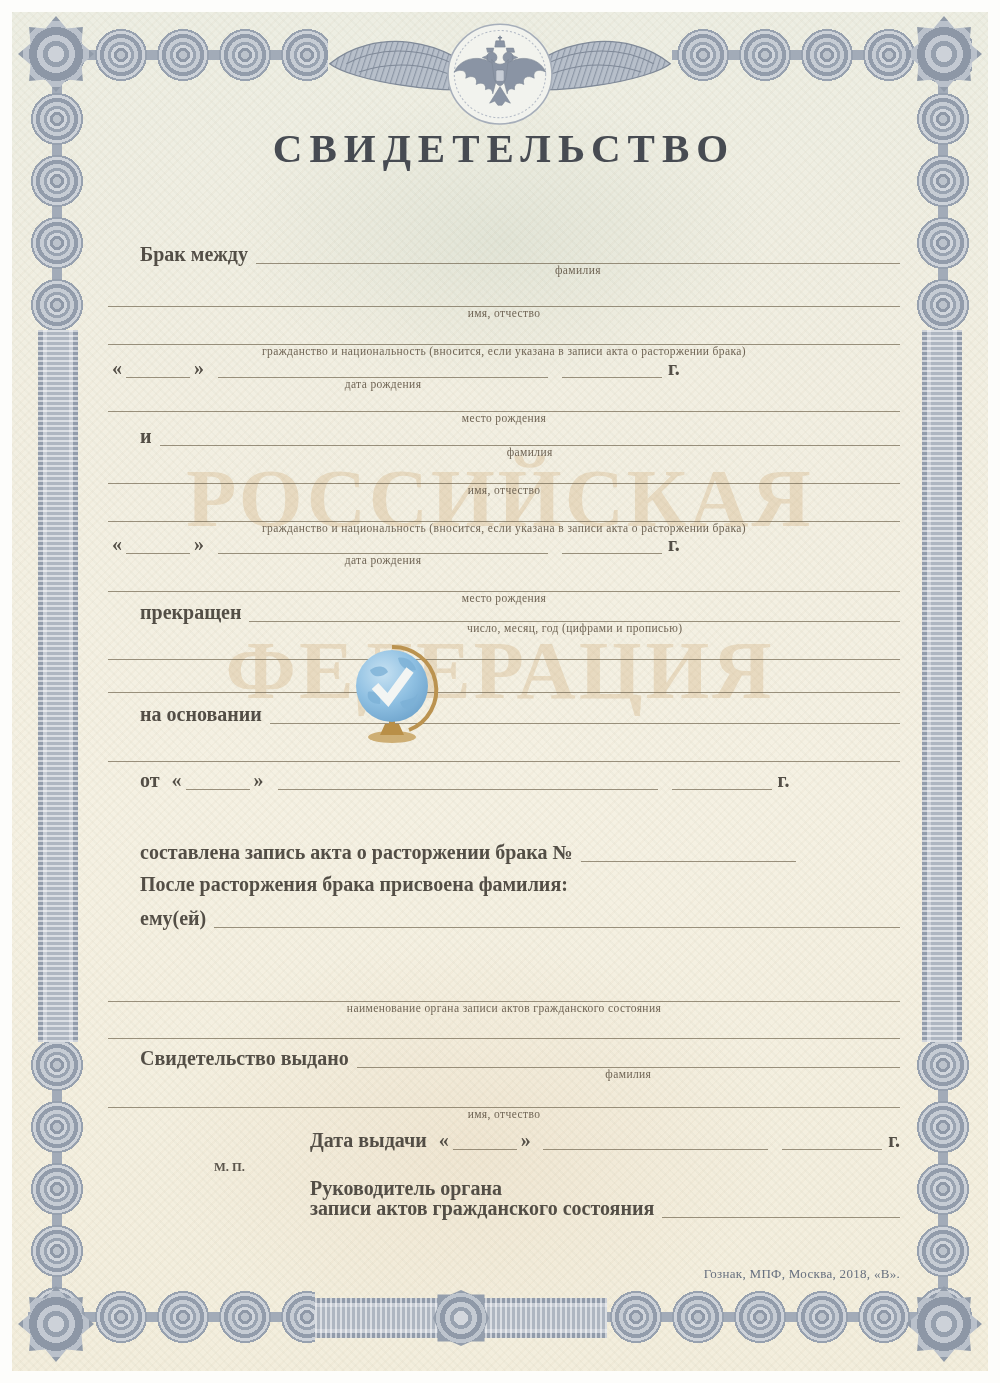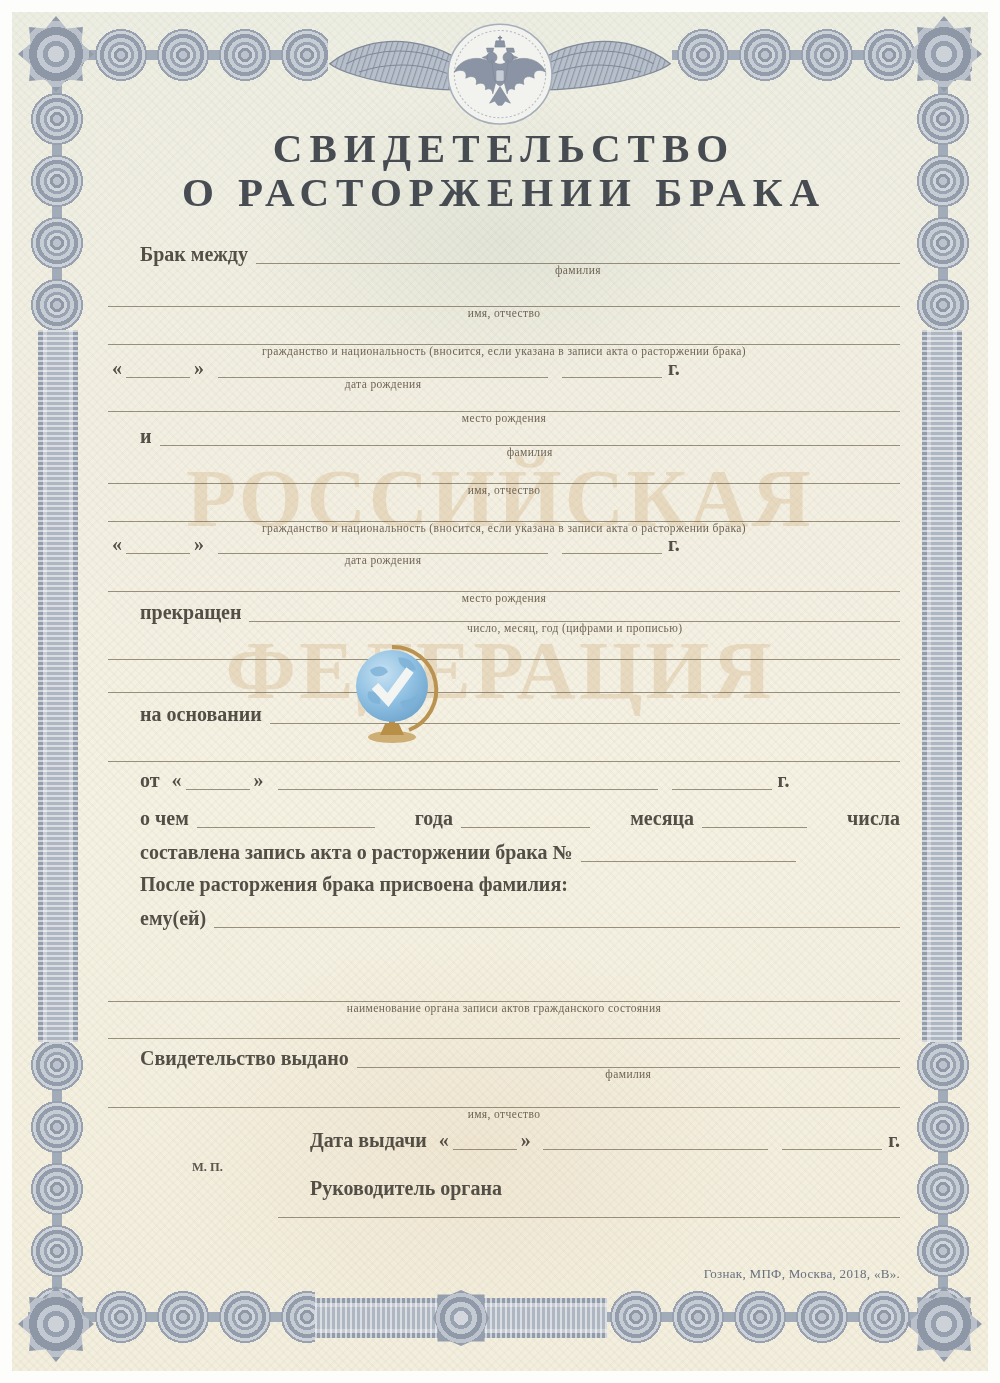--- a/index.html
+++ b/index.html
@@ -142,21 +142,20 @@
     <path d="M28,30 C36,24 44,26 46,32 C40,38 30,38 28,30 Z" fill="#7cb0d6" opacity=".8"></path>
     <path d="M56,18 C64,16 72,22 74,30 C66,32 58,28 56,18 Z" fill="#7cb0d6" opacity=".8"></path>
     <path d="M26,52 C34,50 40,56 38,64 C30,64 24,60 26,52 Z" fill="#7cb0d6" opacity=".8"></path>
     <path d="M58,62 C66,58 74,60 76,52 C72,70 62,74 58,62 Z" fill="#7cb0d6" opacity=".8"></path>
     <path d="M33,46 L46,60 L68,30" stroke="#f3f5f3" stroke-width="9" fill="none"></path>
   </svg>
 
   <div class="content">
 
     <div class="title" style="top:124px">СВИДЕТЕЛЬСТВО</div>
-    <div class="title" style="top:168px">О РАСТОРЖЕНИИ БРАКА</div>
 
     <div class="row" style="top:240px">
       <span class="lbl">Брак между</span>
       <span class="u">
         <span class="hint">фамилия</span>
       </span>
     </div>
     <div class="row" style="top:283px">
       <span class="u">
         <span class="hint">имя, отчество</span>
@@ -240,29 +239,20 @@
       <span class="lbl">от</span>
       <span class="q">«</span>
       <span class="u sh64"></span>
       <span class="q">»</span>
       <span class="u fx380"></span>
       <span class="u sh100"></span>
       <span class="yr">г.</span>
       <span style="flex:0 0 115px"></span>
     </div>
 
-    <div class="row" style="top:804px">
-      <span class="lbl">о чем</span>
-      <span class="u" style="flex:0 0 178px"></span>
-      <span class="lbl" style="padding-left:8px">года</span>
-      <span class="u"></span>
-      <span class="lbl" style="padding-left:8px">месяца</span>
-      <span class="u" style="flex:0 0 105px"></span>
-      <span class="lbl" style="padding-left:8px;padding-right:0">числа</span>
-    </div>
     <div class="row" style="top:870px">
       <span class="lbl">После расторжения брака присвоена фамилия:</span>
     </div>
 
     <div class="row" style="top:838px">
       <span class="lbl">составлена запись акта о расторжении брака №</span>
       <span class="u fx215"></span>
       <span style="flex:1" class="noline"></span>
     </div>
     <div class="row" style="top:904px">
@@ -294,24 +284,25 @@
     <div class="row" style="top:1126px;left:170px">
       <span class="lbl">Дата выдачи</span>
       <span class="q">«</span>
       <span class="u sh64"></span>
       <span class="q">»</span>
       <span class="u" style="margin-left:8px"></span>
       <span class="u sh100"></span>
       <span class="yr">г.</span>
     </div>
 
-    <div class="smallnote" style="top:1160px;left:84px">М. П.</div>
+    <div class="smallnote" style="top:1160px;left:106px">М. П.</div>
 
     <div class="row noline" style="top:1178px;left:170px;height:20px">
       <span class="lbl">Руководитель органа</span>
     </div>
     <div class="row" style="top:1196px;left:170px;height:22px">
+      <span class="lbl">записи актов гражданского состояния</span>
       <span class="u"></span>
     </div>
 
     <div class="imprint" style="top:1266px">Гознак, МПФ, Москва, 2018, «В».</div>
   </div>
 </div>
 
 </body></html>

